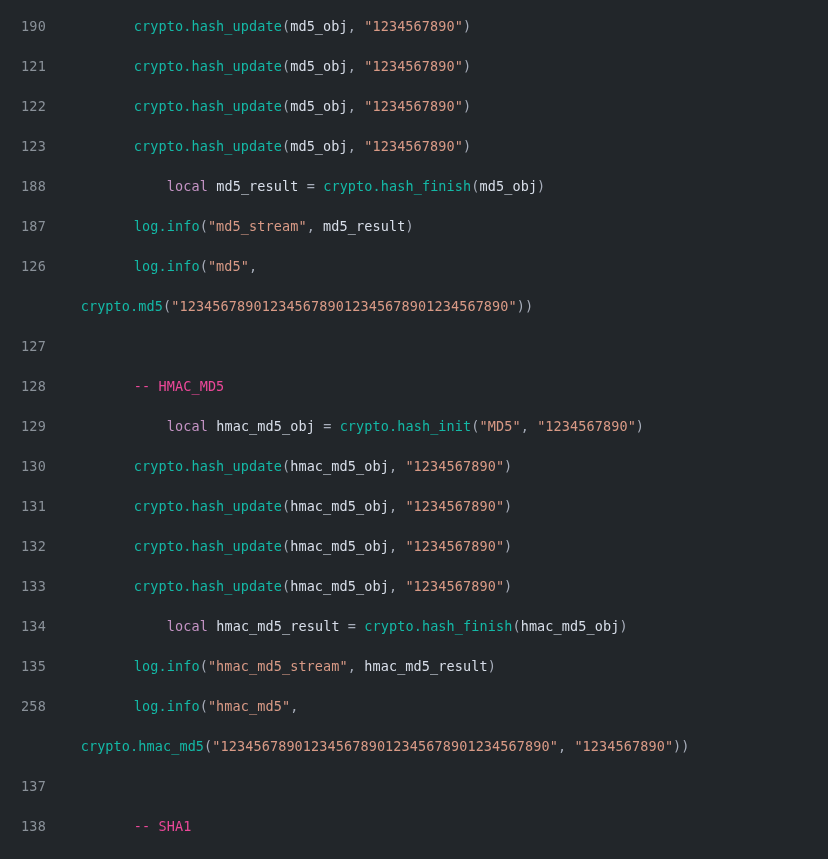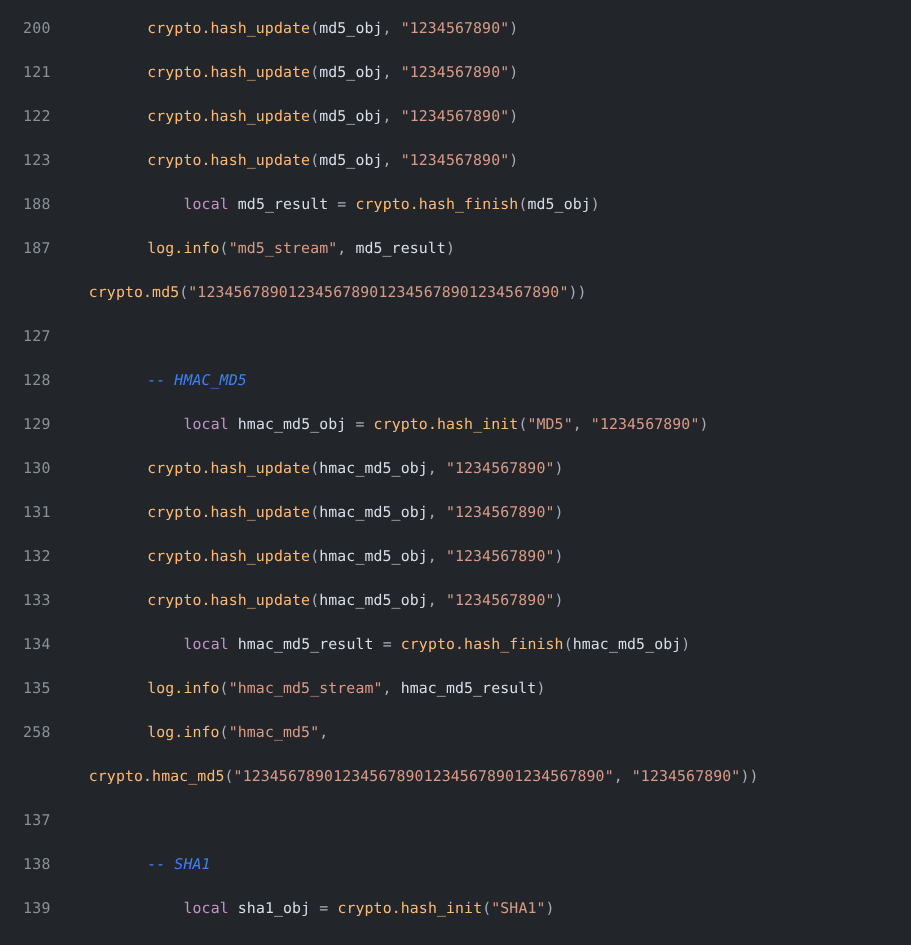--- a/index.html
+++ b/index.html
@@ -54,37 +54,38 @@
     box-sizing: border-box;
   }
 
   
   .code-row.wrap .line-no { color: transparent; }
   .code-row.wrap .line-code { padding-left: 0; }
 
   
   .t-plain   { color: #d8dee9; }
   .t-kw      { color: #c594c5; margin-left: 33px; }
-  .t-fn      { color: #fdba74; }
+  .t-fn      { color: #14b8a6; }
   .t-str     { color: #d99a86; }
-  .t-com     { color: #3b82f6; font-style: italic; }
+  .t-com     { color: #ec4899; }
   .t-punct   { color: #a7adba; }
   .t-op      { color: #a7adba; }
 </style>
 </head>
 <body>
 
 <div id="code-viewer">
   <div id="code-lines">
-      <div class="code-row"><div class="line-no">200</div><div class="line-code"><span class="t-plain">        </span><span class="t-fn">crypto.hash_update</span><span class="t-punct">(</span><span class="t-plain">md5_obj</span><span class="t-punct">, </span><span class="t-str">"1234567890"</span><span class="t-punct">)</span></div></div>
+      <div class="code-row"><div class="line-no">190</div><div class="line-code"><span class="t-plain">        </span><span class="t-fn">crypto.hash_update</span><span class="t-punct">(</span><span class="t-plain">md5_obj</span><span class="t-punct">, </span><span class="t-str">"1234567890"</span><span class="t-punct">)</span></div></div>
       <div class="code-row"><div class="line-no">121</div><div class="line-code"><span class="t-plain">        </span><span class="t-fn">crypto.hash_update</span><span class="t-punct">(</span><span class="t-plain">md5_obj</span><span class="t-punct">, </span><span class="t-str">"1234567890"</span><span class="t-punct">)</span></div></div>
       <div class="code-row"><div class="line-no">122</div><div class="line-code"><span class="t-plain">        </span><span class="t-fn">crypto.hash_update</span><span class="t-punct">(</span><span class="t-plain">md5_obj</span><span class="t-punct">, </span><span class="t-str">"1234567890"</span><span class="t-punct">)</span></div></div>
       <div class="code-row"><div class="line-no">123</div><div class="line-code"><span class="t-plain">        </span><span class="t-fn">crypto.hash_update</span><span class="t-punct">(</span><span class="t-plain">md5_obj</span><span class="t-punct">, </span><span class="t-str">"1234567890"</span><span class="t-punct">)</span></div></div>
       <div class="code-row"><div class="line-no">188</div><div class="line-code"><span class="t-plain">        </span><span class="t-kw">local</span><span class="t-plain"> md5_result </span><span class="t-op">=</span><span class="t-plain"> </span><span class="t-fn">crypto.hash_finish</span><span class="t-punct">(</span><span class="t-plain">md5_obj</span><span class="t-punct">)</span></div></div>
       <div class="code-row"><div class="line-no">187</div><div class="line-code"><span class="t-plain">        </span><span class="t-fn">log.info</span><span class="t-punct">(</span><span class="t-str">"md5_stream"</span><span class="t-punct">, </span><span class="t-plain">md5_result</span><span class="t-punct">)</span></div></div>
+      <div class="code-row"><div class="line-no">126</div><div class="line-code"><span class="t-plain">        </span><span class="t-fn">log.info</span><span class="t-punct">(</span><span class="t-str">"md5"</span><span class="t-punct">,</span></div></div>
       <div class="code-row wrap"><div class="line-no"></div><div class="line-code"><span class="t-plain">   </span><span class="t-fn">crypto.md5</span><span class="t-punct">(</span><span class="t-str">"1234567890123456789012345678901234567890"</span><span class="t-punct">))</span></div></div>
       <div class="code-row"><div class="line-no">127</div><div class="line-code"></div></div>
       <div class="code-row"><div class="line-no">128</div><div class="line-code"><span class="t-plain">        </span><span class="t-com">-- HMAC_MD5</span></div></div>
       <div class="code-row"><div class="line-no">129</div><div class="line-code"><span class="t-plain">        </span><span class="t-kw">local</span><span class="t-plain"> hmac_md5_obj </span><span class="t-op">=</span><span class="t-plain"> </span><span class="t-fn">crypto.hash_init</span><span class="t-punct">(</span><span class="t-str">"MD5"</span><span class="t-punct">, </span><span class="t-str">"1234567890"</span><span class="t-punct">)</span></div></div>
       <div class="code-row"><div class="line-no">130</div><div class="line-code"><span class="t-plain">        </span><span class="t-fn">crypto.hash_update</span><span class="t-punct">(</span><span class="t-plain">hmac_md5_obj</span><span class="t-punct">, </span><span class="t-str">"1234567890"</span><span class="t-punct">)</span></div></div>
       <div class="code-row"><div class="line-no">131</div><div class="line-code"><span class="t-plain">        </span><span class="t-fn">crypto.hash_update</span><span class="t-punct">(</span><span class="t-plain">hmac_md5_obj</span><span class="t-punct">, </span><span class="t-str">"1234567890"</span><span class="t-punct">)</span></div></div>
       <div class="code-row"><div class="line-no">132</div><div class="line-code"><span class="t-plain">        </span><span class="t-fn">crypto.hash_update</span><span class="t-punct">(</span><span class="t-plain">hmac_md5_obj</span><span class="t-punct">, </span><span class="t-str">"1234567890"</span><span class="t-punct">)</span></div></div>
       <div class="code-row"><div class="line-no">133</div><div class="line-code"><span class="t-plain">        </span><span class="t-fn">crypto.hash_update</span><span class="t-punct">(</span><span class="t-plain">hmac_md5_obj</span><span class="t-punct">, </span><span class="t-str">"1234567890"</span><span class="t-punct">)</span></div></div>
       <div class="code-row"><div class="line-no">134</div><div class="line-code"><span class="t-plain">        </span><span class="t-kw">local</span><span class="t-plain"> hmac_md5_result </span><span class="t-op">=</span><span class="t-plain"> </span><span class="t-fn">crypto.hash_finish</span><span class="t-punct">(</span><span class="t-plain">hmac_md5_obj</span><span class="t-punct">)</span></div></div>
       <div class="code-row"><div class="line-no">135</div><div class="line-code"><span class="t-plain">        </span><span class="t-fn">log.info</span><span class="t-punct">(</span><span class="t-str">"hmac_md5_stream"</span><span class="t-punct">, </span><span class="t-plain">hmac_md5_result</span><span class="t-punct">)</span></div></div>

